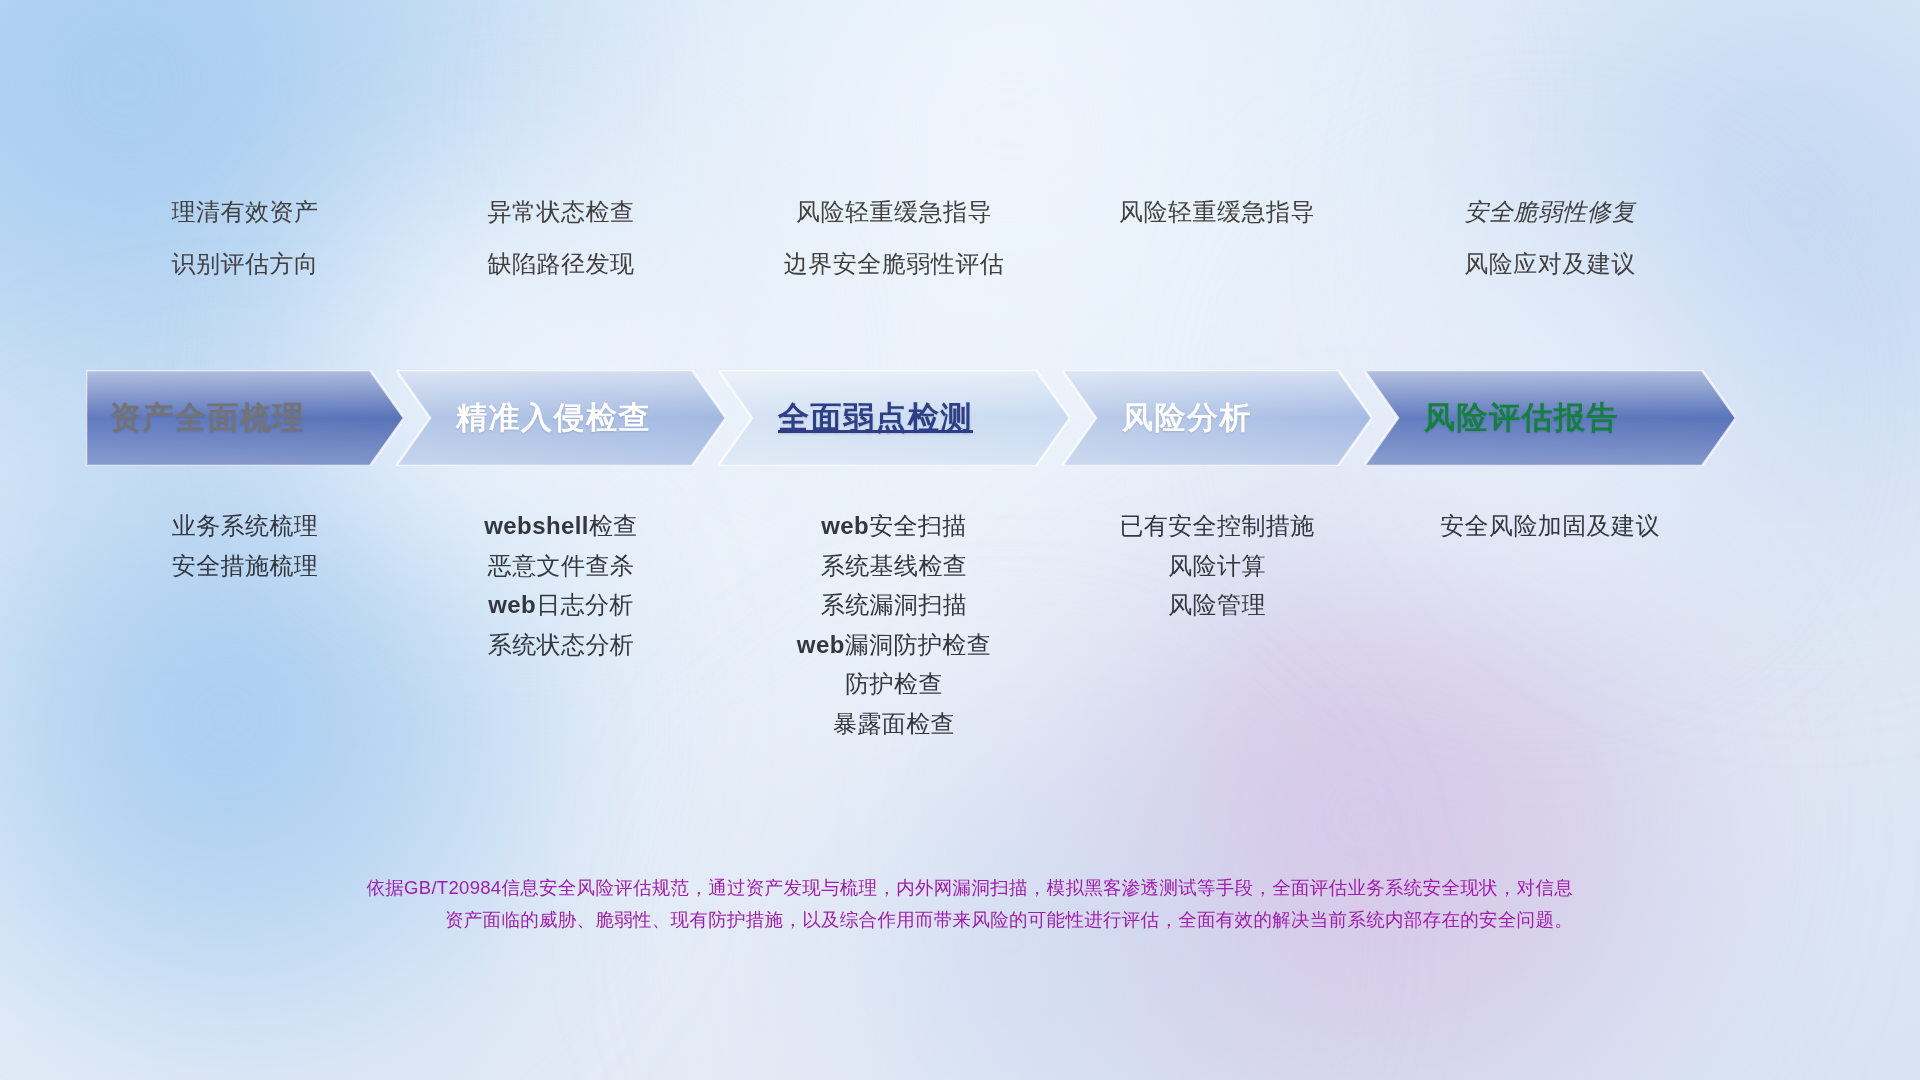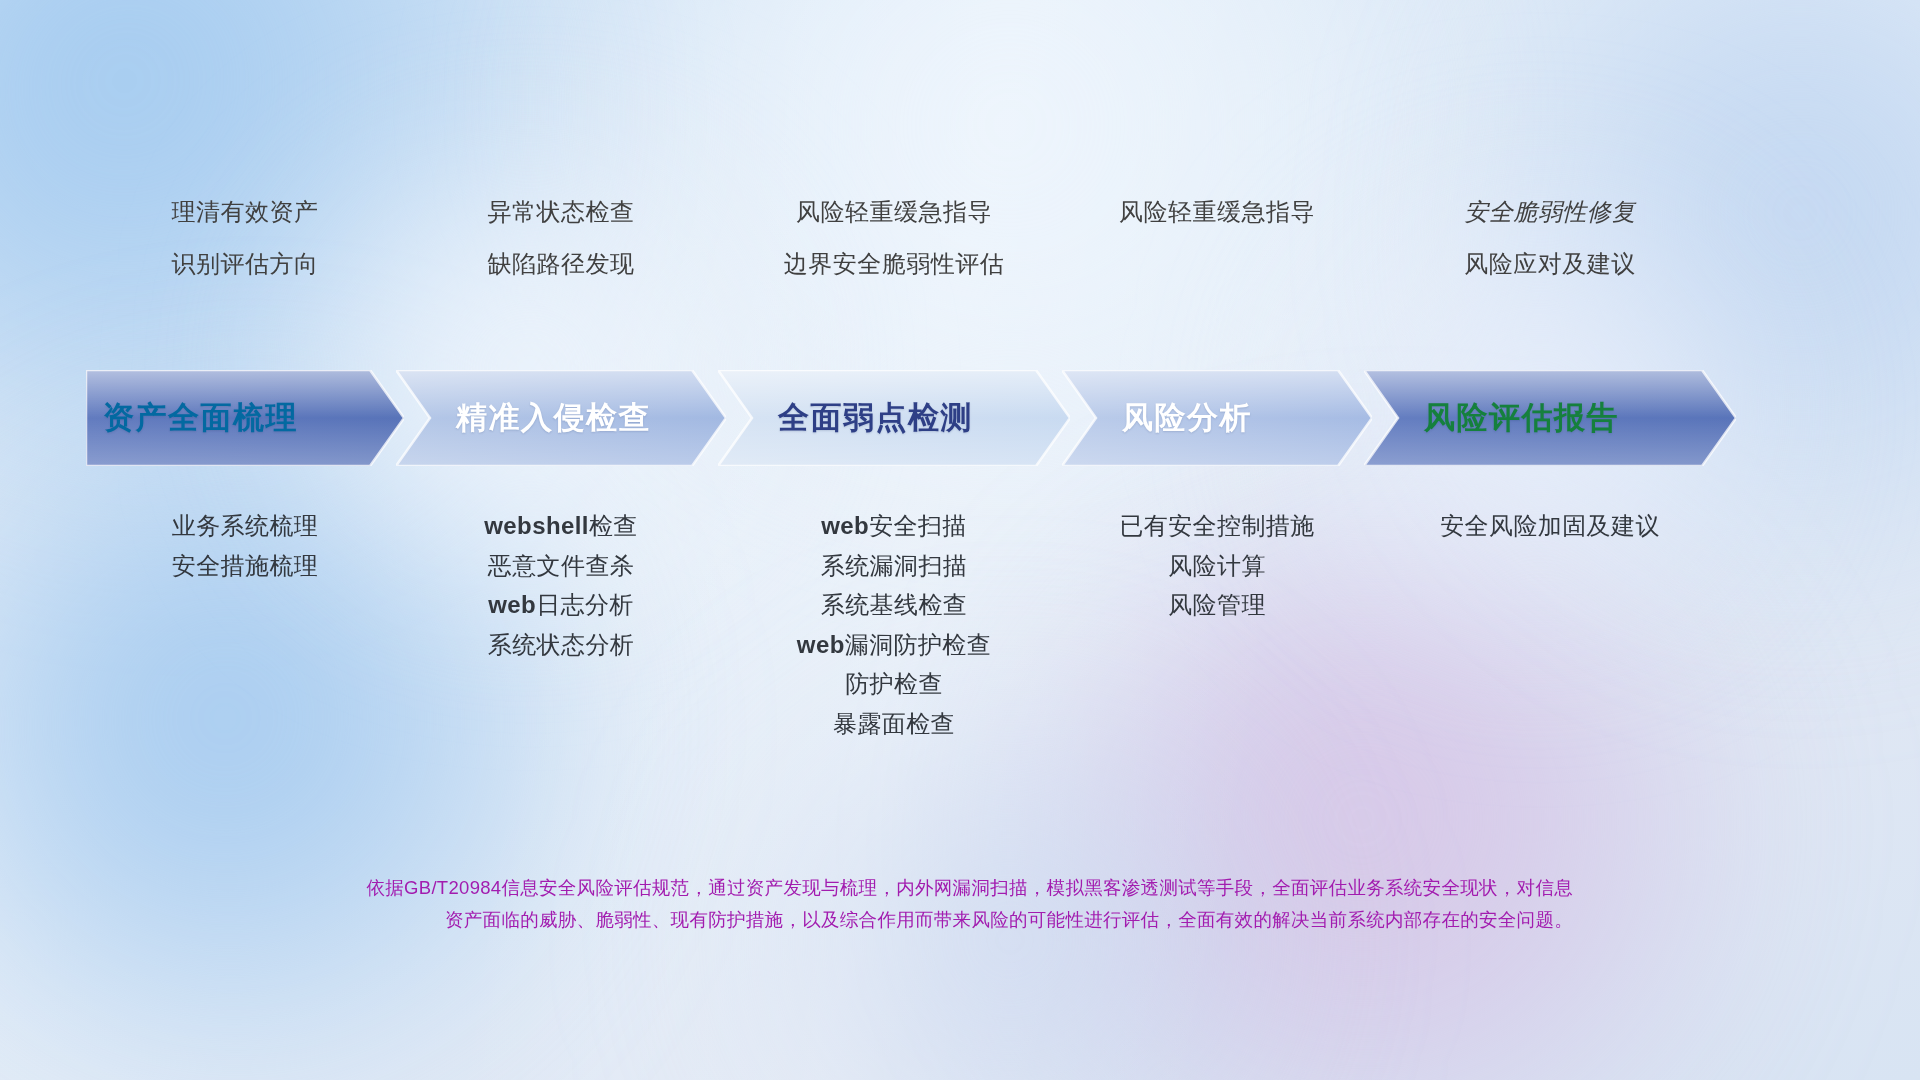--- a/index.html
+++ b/index.html
@@ -141,21 +141,21 @@
                 <stop offset="0" stop-color="#ffffff" stop-opacity="0.55"></stop>
                 <stop offset="0.5" stop-color="#ffffff" stop-opacity="0.06"></stop>
                 <stop offset="1" stop-color="#ffffff" stop-opacity="0.30"></stop>
               </linearGradient>
             </defs>
             <polygon points="0,0 284,0 318,48 284,96 0,96" fill="url(#g0)"></polygon>
             <polygon points="0,0 284,0 318,48 284,96 0,96" fill="url(#s0)"></polygon>
             <polygon points="0,0 284,0 318,48 284,96 0,96" fill="none" stroke="rgba(255,255,255,0.75)" stroke-width="2.5"></polygon>
           </svg>
         </div>
-      <div class="label" style="color: #0369a1; margin-left: 17px;">资产全面梳理</div>
+      <div class="label" style="color: #737373; margin-left: 24px;">资产全面梳理</div>
     </div>
     <div class="chev" style="left: 310px; width: 330px;">
       <div class="shape">
           <svg viewBox="0 0 330 96" preserveAspectRatio="none">
             <defs>
               <linearGradient id="g1" x1="0" y1="0" x2="1" y2="0">
                 <stop offset="0" stop-color="#b0c4e6"></stop>
                 <stop offset="1" stop-color="#9cb4e0"></stop>
               </linearGradient>
               <linearGradient id="s1" x1="0" y1="0" x2="0" y2="1">
@@ -183,21 +183,21 @@
                 <stop offset="0" stop-color="#ffffff" stop-opacity="0.55"></stop>
                 <stop offset="0.5" stop-color="#ffffff" stop-opacity="0.06"></stop>
                 <stop offset="1" stop-color="#ffffff" stop-opacity="0.30"></stop>
               </linearGradient>
             </defs>
             <polygon points="0,0 318,0 352,48 318,96 0,96 34,48" fill="url(#g2)"></polygon>
             <polygon points="0,0 318,0 352,48 318,96 0,96 34,48" fill="url(#s2)"></polygon>
             <polygon points="0,0 318,0 352,48 318,96 0,96 34,48" fill="none" stroke="rgba(255,255,255,0.75)" stroke-width="2.5"></polygon>
           </svg>
         </div>
-      <div class="label" style="color: rgb(46, 63, 134); margin-left: 60px;">全面弱点检测</div>
+      <div class="label" style="color: rgb(46, 63, 134); margin-left: 60px; text-decoration: underline;">全面弱点检测</div>
     </div>
     <div class="chev" style="left: 976px; width: 310px;">
       <div class="shape">
           <svg viewBox="0 0 310 96" preserveAspectRatio="none">
             <defs>
               <linearGradient id="g3" x1="0" y1="0" x2="1" y2="0">
                 <stop offset="0" stop-color="#b7c9e9"></stop>
                 <stop offset="1" stop-color="#a0b7e2"></stop>
               </linearGradient>
               <linearGradient id="s3" x1="0" y1="0" x2="0" y2="1">
@@ -242,22 +242,22 @@
         <div class="item">安全措施梳理</div>
       </div>
     <div class="bot-col" style="position: absolute; left: 351px; width: 420px; top: 0px;">
         <div class="item"><b>webshell</b>检查</div>
         <div class="item">恶意文件查杀</div>
         <div class="item"><b>web</b>日志分析</div>
         <div class="item">系统状态分析</div>
       </div>
     <div class="bot-col" style="position: absolute; left: 684px; width: 420px; top: 0px;">
         <div class="item"><b>web</b>安全扫描</div>
+        <div class="item">系统基线检查</div>
         <div class="item">系统漏洞扫描</div>
-        <div class="item">系统基线检查</div>
         <div class="item"><b>web</b>漏洞防护检查</div>
         <div class="item">防护检查</div>
         <div class="item">暴露面检查</div>
       </div>
     <div class="bot-col" style="position: absolute; left: 1007px; width: 420px; top: 0px;">
         <div class="item">已有安全控制措施</div>
         <div class="item">风险计算</div>
         <div class="item">风险管理</div>
       </div>
     <div class="bot-col" style="position: absolute; left: 1340px; width: 420px; top: 0px;">

